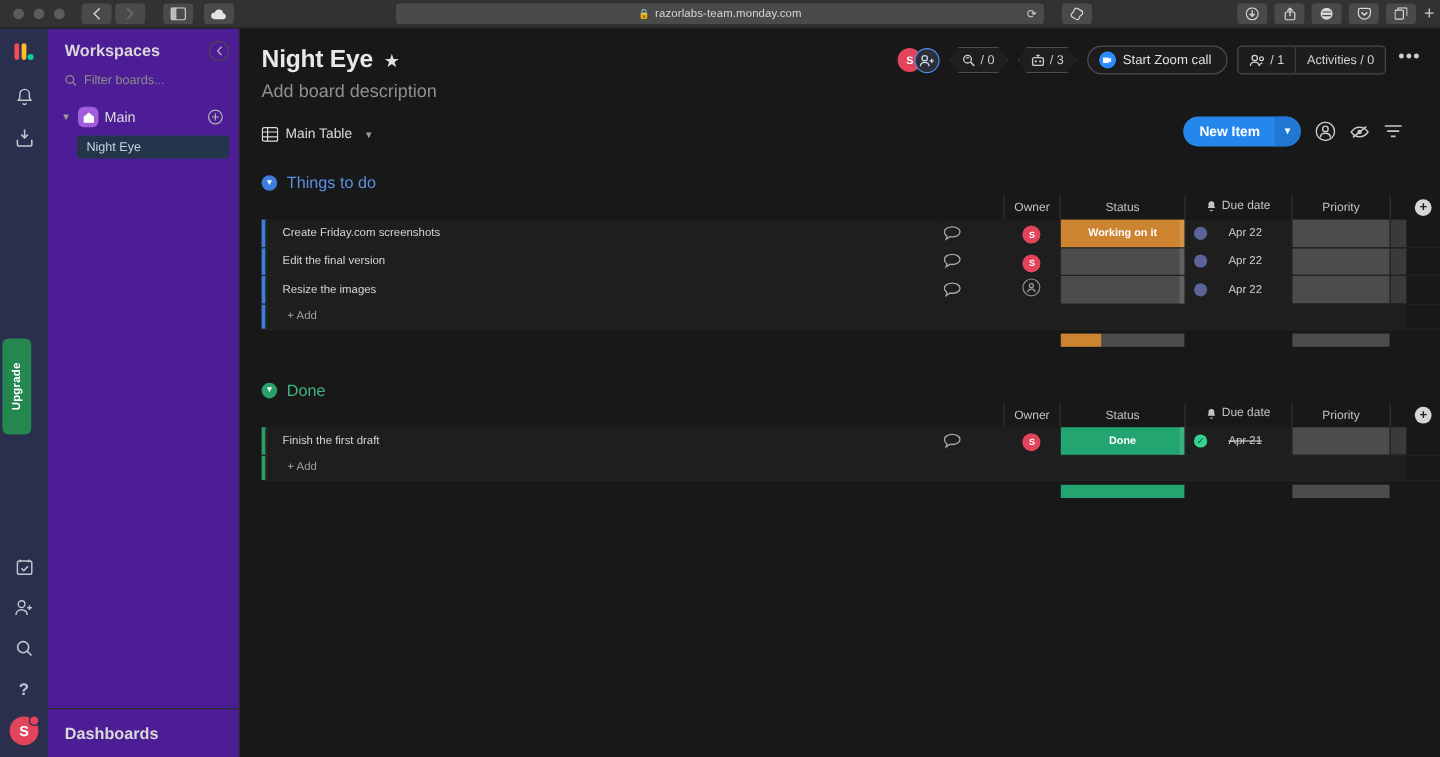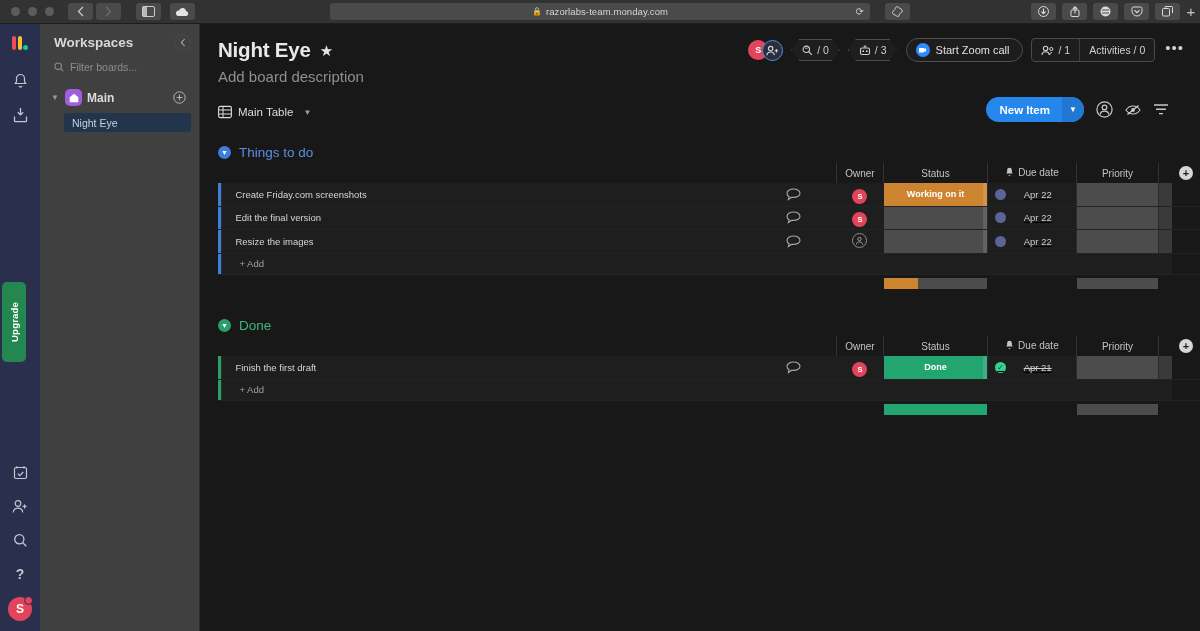--- a/index.html
+++ b/index.html
@@ -94,21 +94,21 @@
     position: relative; margin-top: 6px;
   }
   .rail-avatar::after {
     content: ""; position: absolute; top: -1px; right: -1px;
     width: 7px; height: 7px; border-radius: 50%;
     background: #e2445c; border: 1.5px solid #292f4c;
   }
 
   
   .sidebar {
-    width: 160px; background: #404040;
+    width: 160px; background: #4c1d95;
     border-right: 1px solid #2c2c2c;
     flex-shrink: 0; position: relative;
     display: flex; flex-direction: column;
   }
   .sb-head {
     display: flex; align-items: center; justify-content: space-between;
     padding: 10px 10px 0 14px;
   }
   .sb-title { color: #d8d8d8; font-size: 13.5px; font-weight: bold; }
   .collapse-btn {
@@ -124,21 +124,21 @@
   .sb-ws {
     display: flex; align-items: center; gap: 5px;
     margin: 14px 8px 0 8px; padding: 2px 2px;
   }
   .caret { color: #9a9a9a; font-size: 8px; width: 10px; text-align: center; }
   .ws-icon {
     width: 17px; height: 17px; border-radius: 5px;
     background: #a25ddc; color: #fff; font-size: 9px;
     display: flex; align-items: center; justify-content: center;
   }
-  .ws-name { color: #dcdcdc; font-size: 12px; font-weight: bold; flex: 1; }
+  .ws-name { color: #dcdcdc; font-size: 12px; font-weight: normal; flex: 1; }
   .ws-add { color: #b5b5b5; font-size: 13px; margin-right: 3px; }
   .board-item {
     margin: 5px 8px 0 24px; height: 19px;
     background: #23354a; border-radius: 3px;
     display: flex; align-items: center; padding-left: 8px;
     color: #c3d3e3; font-size: 10.5px;
   }
   .sb-foot {
     margin-top: auto; border-top: 1px solid #2c2c2c;
     height: 41px; display: flex; align-items: center; padding-left: 14px;
@@ -307,21 +307,21 @@
   .status-empty { background: #4c4c4c; }
   .status-working { background: #cd8430; }
   .status-done { background: #22a571; }
   .status-cell::after {
     content: ""; position: absolute; right: 0; top: 0; bottom: 0; width: 4px;
     background: rgba(255,255,255,0.12);
   }
   .date-cell {
     background: #1e1e1e; border-left: 1px solid #2b2b2b;
     display: flex; align-items: center; gap: 9px;
-    height: 22.5px; padding-left: 7px; text-decoration: underline;
+    height: 22.5px; padding-left: 7px;
   }
   .date-ind { width: 11px; height: 11px; border-radius: 50%; background: #5b6498; }
   .date-ind.ok {
     background: #33d391; color: #0d4a30; font-size: 8px;
     display: flex; align-items: center; justify-content: center;
   }
   .date-txt { color: #cfcfcf; font-size: 9.5px; flex: 1; text-align: center; padding-right: 16px; }
   .date-txt.strike { text-decoration: line-through; }
   .prio-fill { background: #4c4c4c; height: 22.5px; }
   .extra-fill { background: #3a3a3a; height: 22.5px; }
@@ -508,20 +508,23 @@
             <circle cx="6.5" cy="6.5" r="5.7" fill="none" stroke="#b5b5b5" stroke-width="1"></circle>
             <path d="M6.5 3.6v5.8M3.6 6.5h5.8" stroke="#b5b5b5" stroke-width="1"></path>
           </svg>
       </span>
     </div>
 
     <div class="board-item">
       <span>Night Eye</span>
     </div>
 
+    <div class="sb-foot">
+      <span class="sb-foot-label">Dashboards</span>
+    </div>
   </div>
 
   <div class="main">
 
     <div class="board-head">
       <div class="board-title-row">
         <span class="board-title">Night Eye</span>
         <span class="star">★</span>
       </div>
       <div class="board-desc">Add board description</div>

